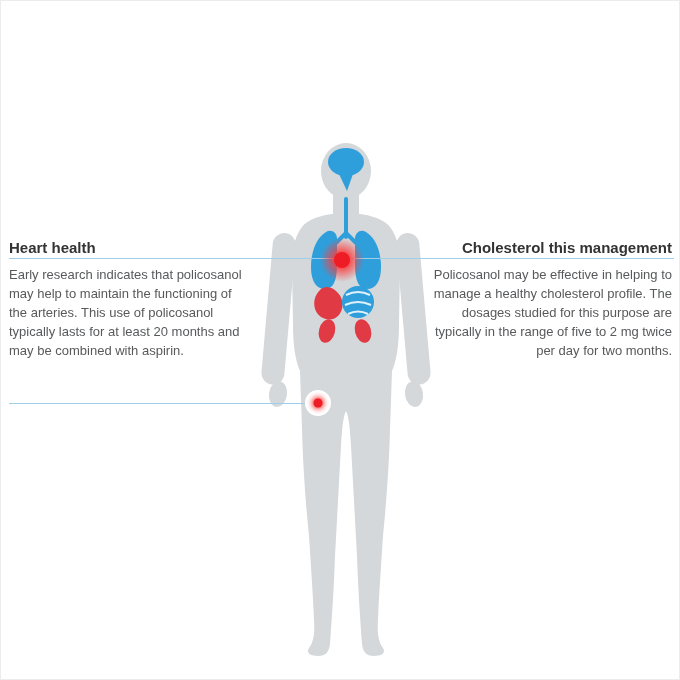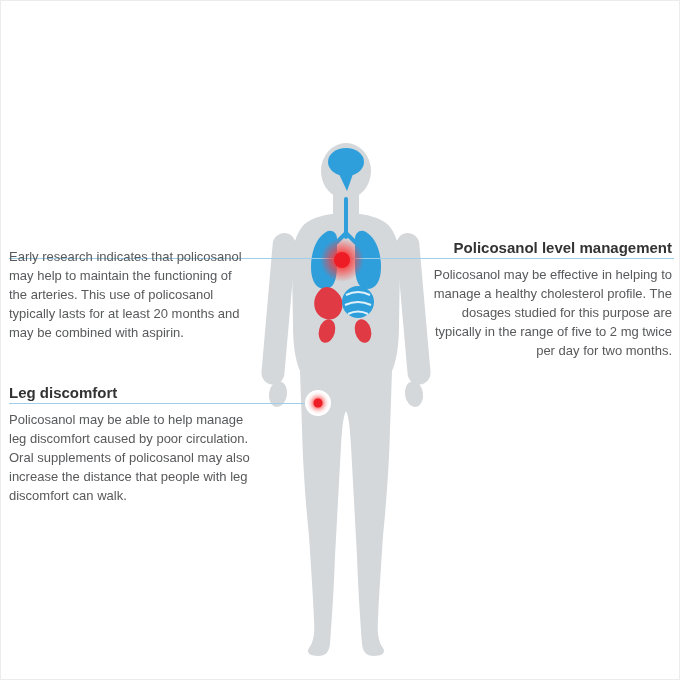--- a/index.html
+++ b/index.html
@@ -129,26 +129,23 @@
       <circle cx="341" cy="259" r="8" fill="#ee1c24"></circle>
     </g>
     <g>
       <circle cx="317" cy="402" r="13" fill="#ffffff"></circle>
       <circle cx="317" cy="402" r="12" fill="url(#legGlow)"></circle>
       <circle cx="317" cy="402" r="4.5" fill="#ee1c24"></circle>
     </g>
   </svg>
 
   <div class="callout co-heart">
+    <h2>Heart health</h2>
     <p>Early research indicates that policosanol may help to maintain the functioning of the arteries. This use of policosanol typically lasts for at least 20 months and may be combined with aspirin.</p>
   </div>
 
   <div class="callout co-chol">
-    <h2>Policosanol level management</h2>
+    <h2>Cholesterol this management</h2>
     <p>Policosanol may be effective in helping to manage a healthy cholesterol profile. The dosages studied for this purpose are typically in the range of five to 2 mg twice per day for two months.</p>
   </div>
 
-  <div class="callout co-leg">
-    <h2>Leg discomfort</h2>
-    <p>Policosanol may be able to help manage leg discomfort caused by poor circulation. Oral supplements of policosanol may also increase the distance that people with leg discomfort can walk.</p>
-  </div>
 
 </div>
 
 </body></html>

